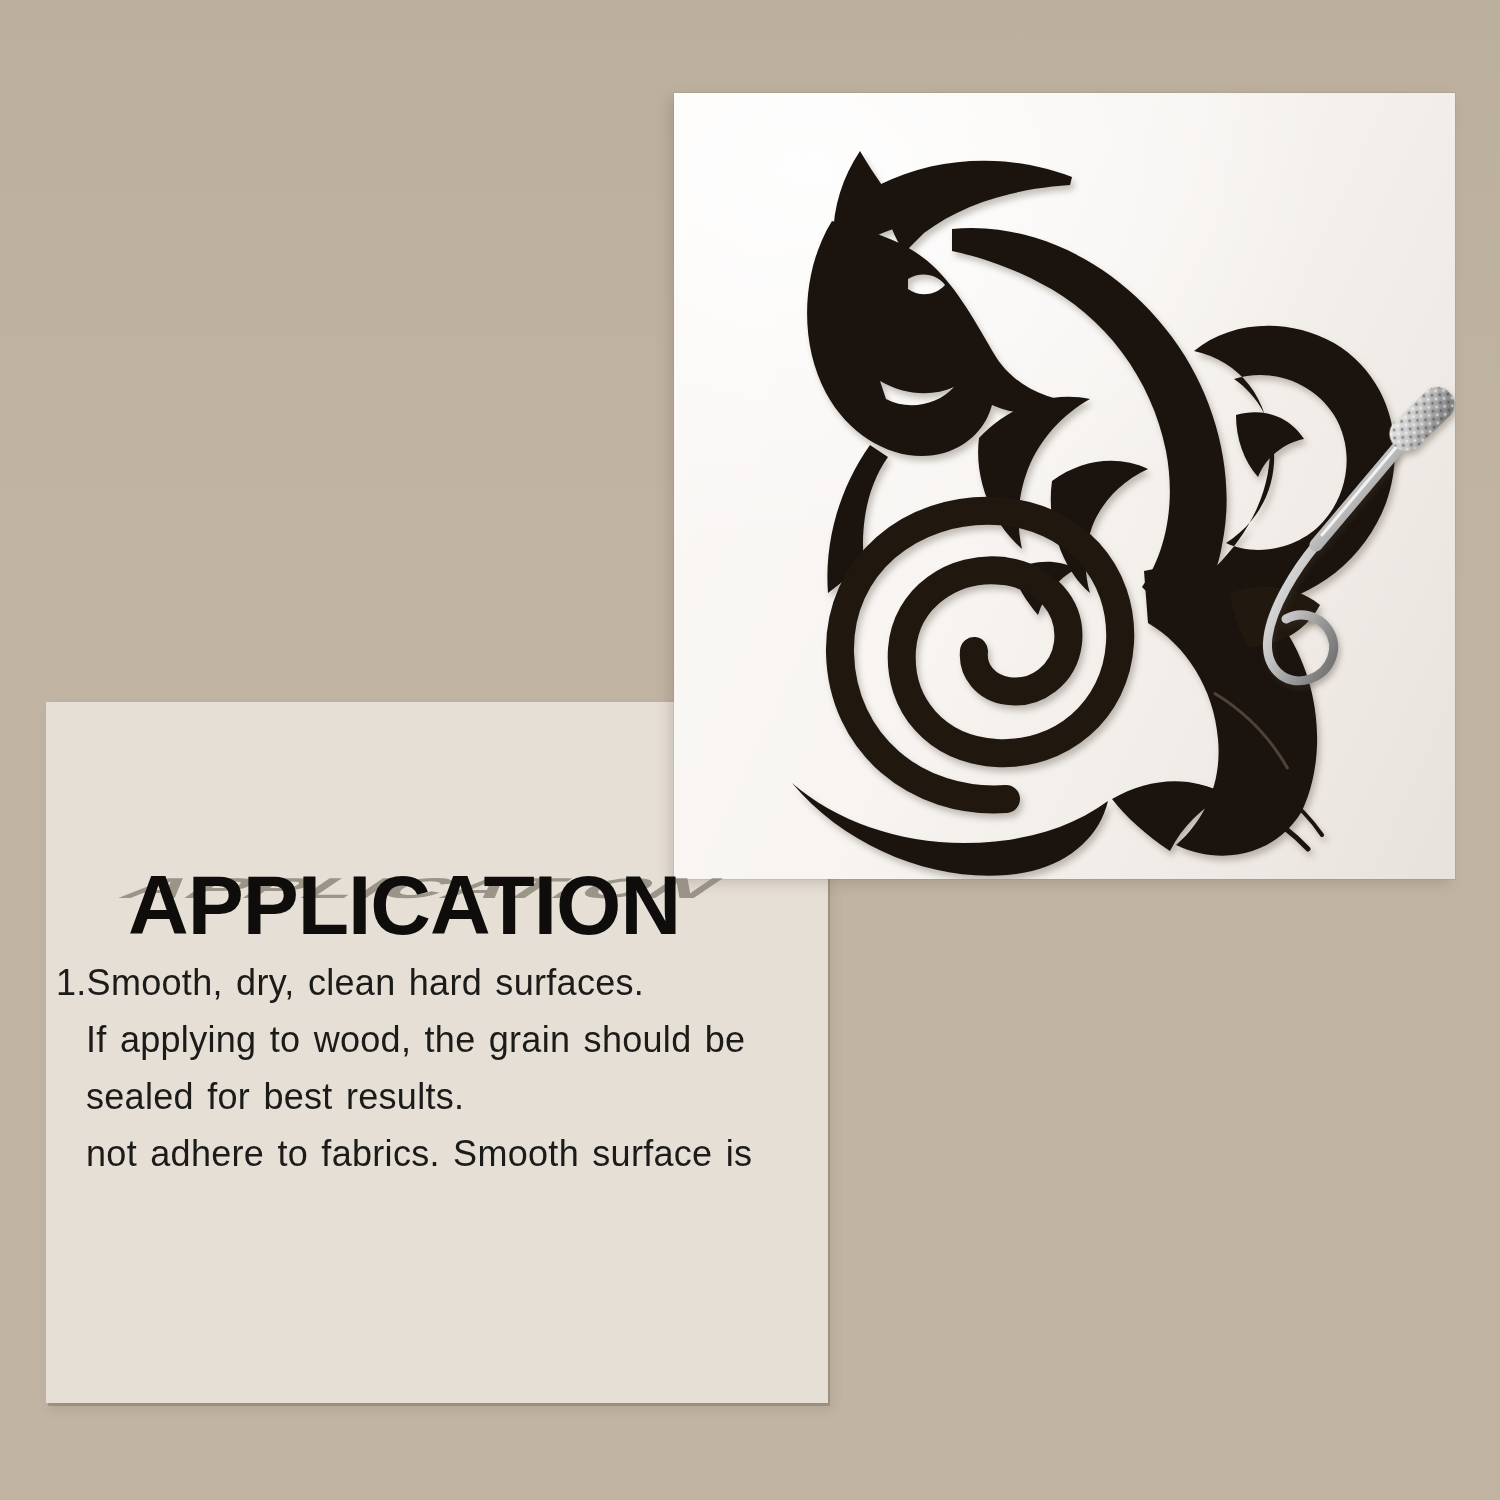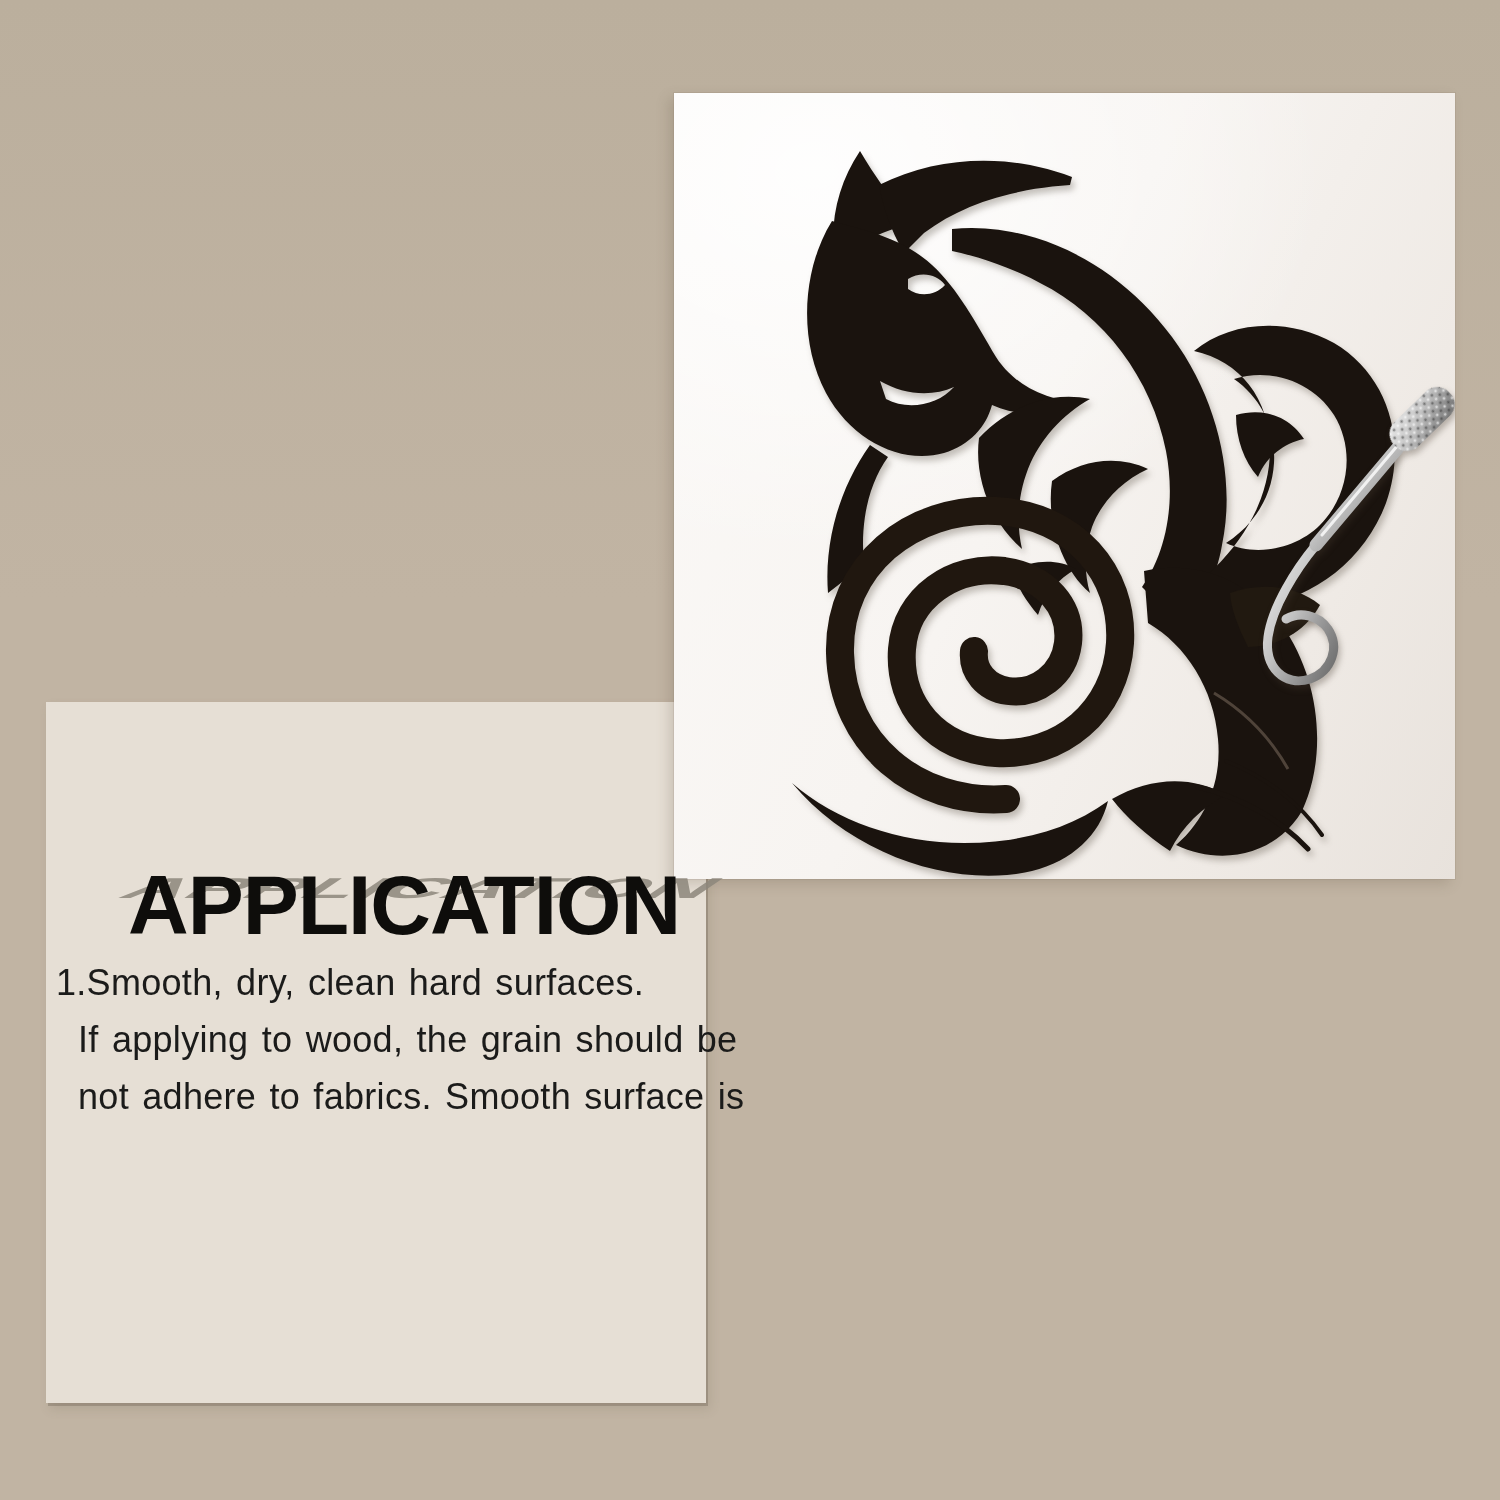--- a/index.html
+++ b/index.html
@@ -10,39 +10,39 @@
   .canvas{
     position:relative;
     width:1500px;height:1500px;
     overflow:hidden;
     background:linear-gradient(180deg, var(--bg2) 0%, var(--bg) 40%, var(--bg) 100%);
   }
   
   .panel{
     position:absolute;
     left:46px; top:702px;
-    width:660px; height:701px;
+    width:782px; height:701px;
     background:var(--panel-bg);
     box-shadow:2px 3px 0 rgba(110,98,84,.35), 4px 6px 10px rgba(110,98,84,.18);
     z-index:1;
   }
   .instruction-list{
     position:absolute;
     left:0; right:0; top:252px;
   }
   .line{
     font-size:36px;
     line-height:57px;
     letter-spacing:.3px;
     word-spacing:3px;
     color:var(--text-color);
     padding-left:10px;
     white-space:nowrap;
   }
-  .line.cont{ padding-left:32px; }
+  .line.cont{ padding-left:40px; }
   
   .heading{
     position:absolute;
     left:128px; top:807px;
     font-size:84px;
     font-weight:bold;
     letter-spacing:-1px;
     line-height:1;
     color:var(--heading-color);
     z-index:30;
@@ -81,20 +81,21 @@
 </style>
 </head>
 <body>
 
 <div class="canvas">
 
   <section class="panel">
     <div class="instruction-list">
         <div class="line">1.Smooth, dry, clean hard surfaces.</div>
         <div class="line cont">If applying to wood, the grain should be</div>
+        <div class="line cont">sealed for best results.</div>
         <div class="line cont">not adhere to fabrics. Smooth surface is</div>
       </div>
   </section>
 
   <div class="heading-shadow">APPLICATION</div>
   <h1 class="heading">APPLICATION</h1>
 
   <figure class="photo">
     <svg class="decal" viewBox="0 0 781 786" xmlns="http://www.w3.org/2000/svg">
       <defs>

